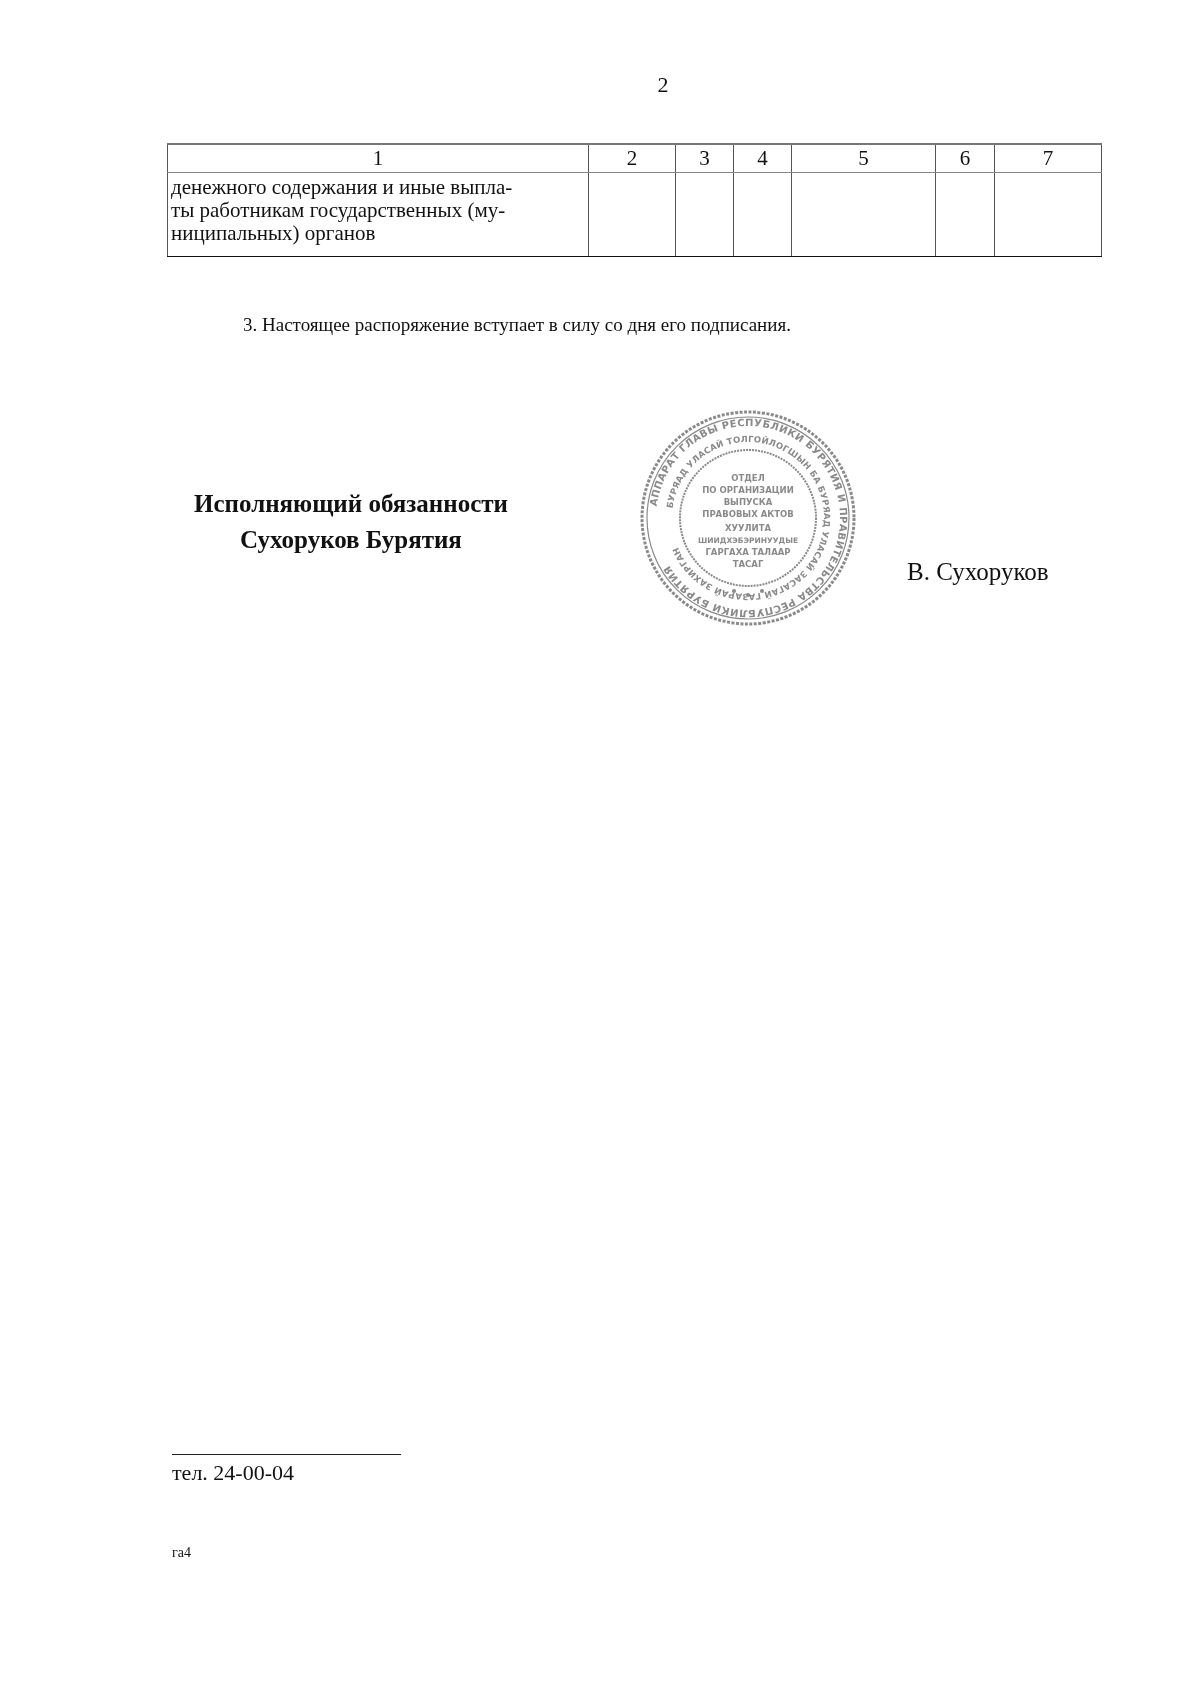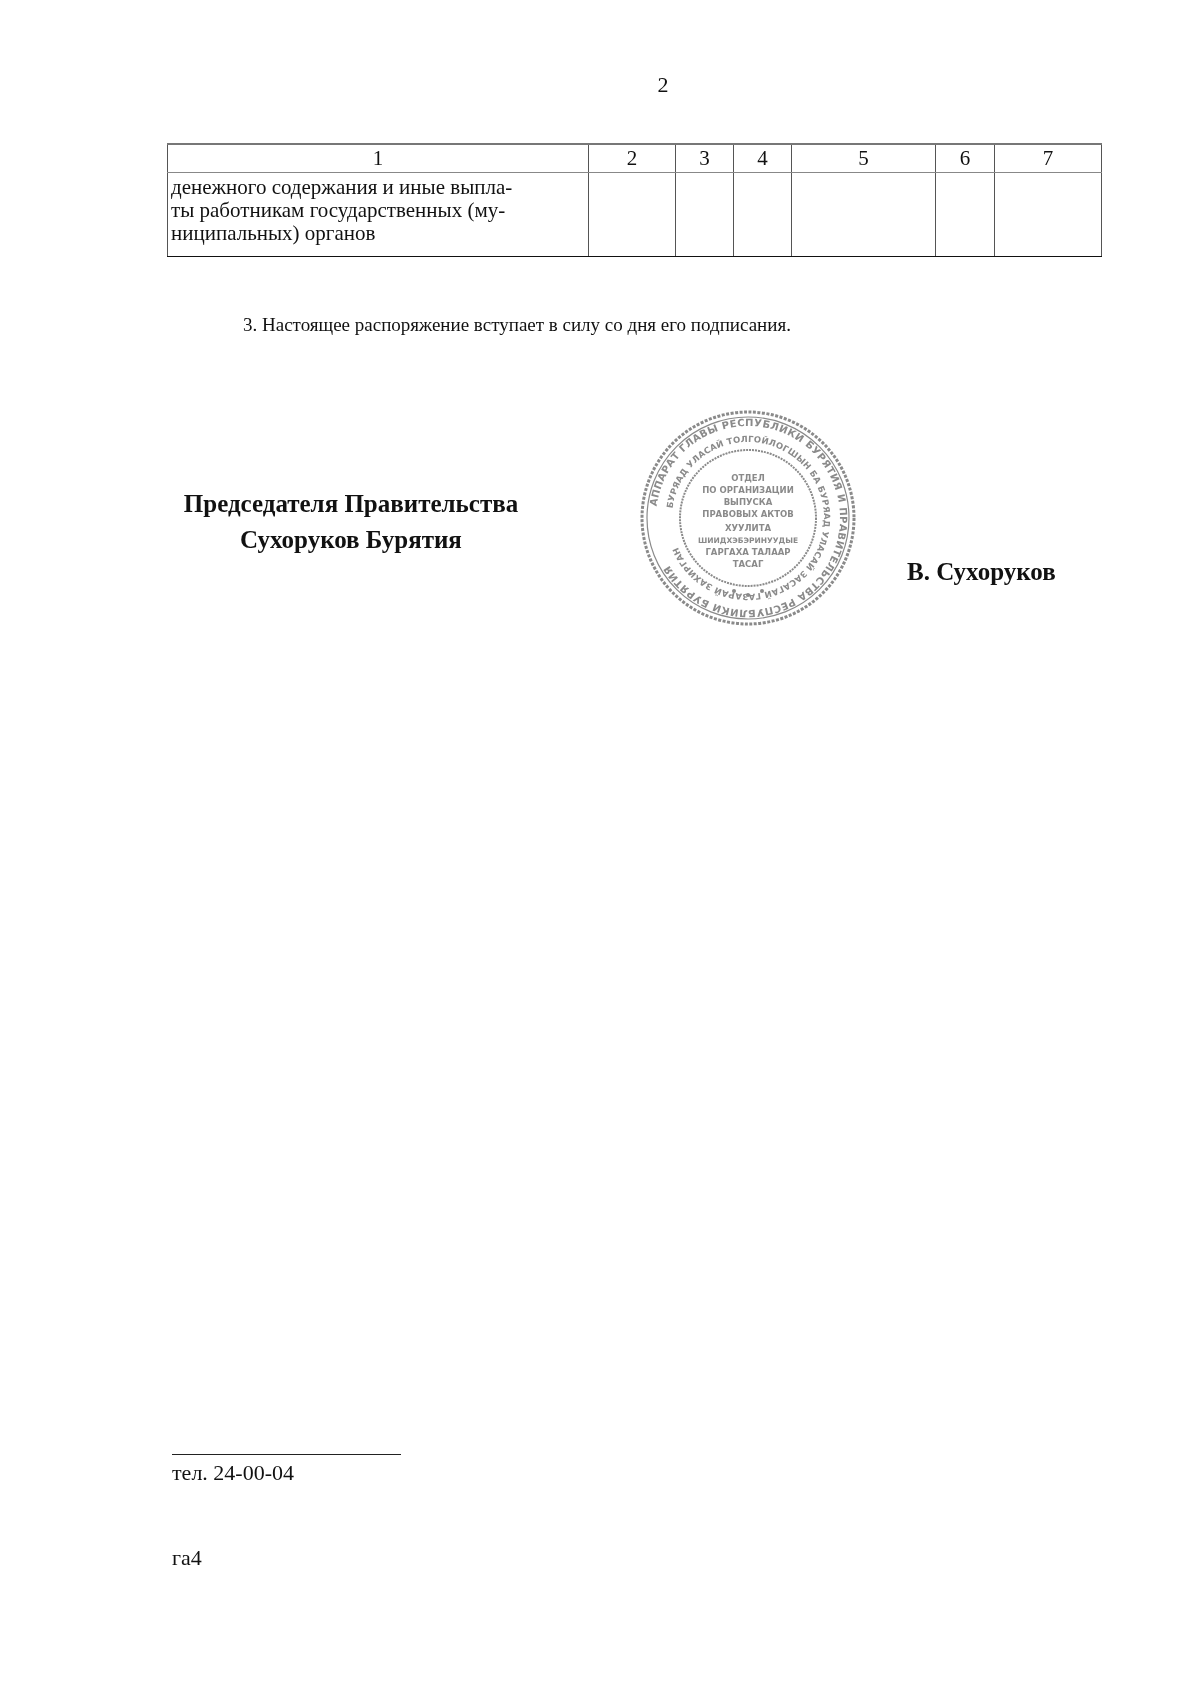--- a/index.html
+++ b/index.html
@@ -10,25 +10,25 @@
   table.data { position: absolute; left: 167px; top: 143px; border-collapse: collapse;
                font-size: 21px; line-height: 23px; }
   table.data td { border: 1px solid #555; padding: 0 3px; vertical-align: top; }
   table.data tr.head td { text-align: center; height: 27px; line-height: 27px; border-top: 2px solid #777; border-bottom: 1px solid #888; }
   table.data tr.body td { height: 80px; padding-top: 3px; }
   table.data tr.body td { border-bottom: 1.5px solid #111; }
   .body-text { white-space: pre-line; margin-top: 47px; }
   .clause { left: 243px; top: 314px; font-size: 19px; white-space: nowrap; }
   .sig-title { left: 150px; width: 402px; top: 486px; text-align: center; font-weight: bold;
                font-size: 25px; line-height: 36px; }
-  .sig-name { left: 907px; top: 558px; font-weight: bold; font-size: 25px; white-space: nowrap; }
+  .sig-name { left: 907px; top: 558px; font-weight: normal; font-size: 25px; white-space: nowrap; }
   .stamp { left: 638px; top: 409px; width: 220px; height: 218px; }
   .footnote-rule { left: 172px; top: 1454px; width: 229px; height: 0; border-top: 1.5px solid #222; }
   .footnote { left: 172px; top: 1460px; font-size: 22px; line-height: 26px; }
-  .code { left: 172px; top: 1545px; font-size: 22px; }
+  .code { left: 172px; top: 1545px; font-size: 14px; }
 </style>
 </head>
 <body>
 
 <div class="abs page-number">2</div>
 
 <table class="data">
   <tbody>
       <tr class="head">
     <td style="width:414px">1</td>
@@ -49,21 +49,21 @@
     <td></td>
     <td></td>
     <td></td>
   </tr>
 </tbody>
   </table>
 
 <div class="abs clause">3. Настоящее распоряжение вступает в силу со дня его подписания.</div>
 
 <div class="abs sig-title">
-  <div>Председателя Правительства</div>
+  <div>Исполняющий обязанности</div>
   <div>Сухоруков Бурятия</div>
 </div>
 
 <div class="abs stamp">
   <svg width="220" height="218" viewBox="0 0 220 218">
     <defs>
       <path id="outerArc" d="M 110,109 m -92,0 a 92,92 0 1,1 184,0 a 92,92 0 1,1 -184,0"></path>
       <path id="innerArc" d="M 110,109 m -76,0 a 76,76 0 1,1 152,0 a 76,76 0 1,1 -152,0"></path>
     </defs>
     <g fill="none" stroke="#8a8a8a">

